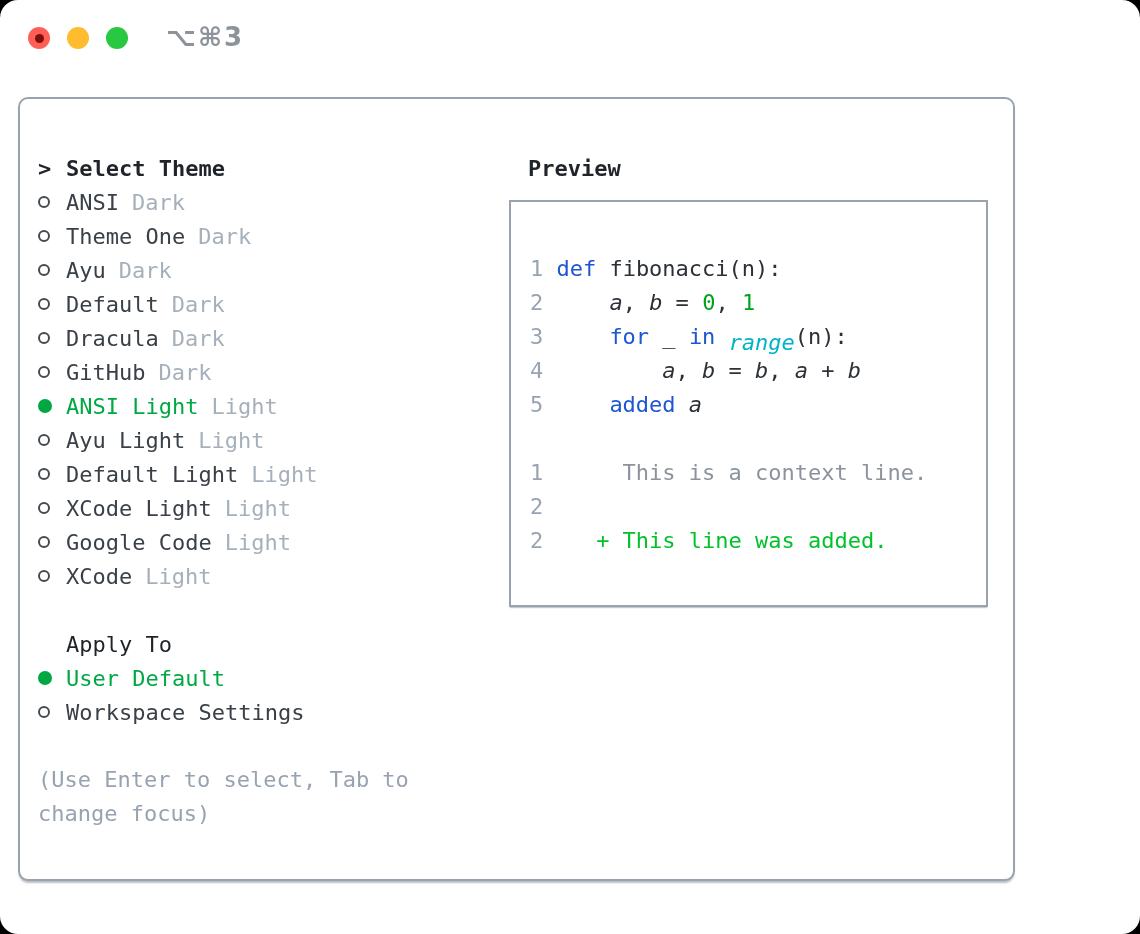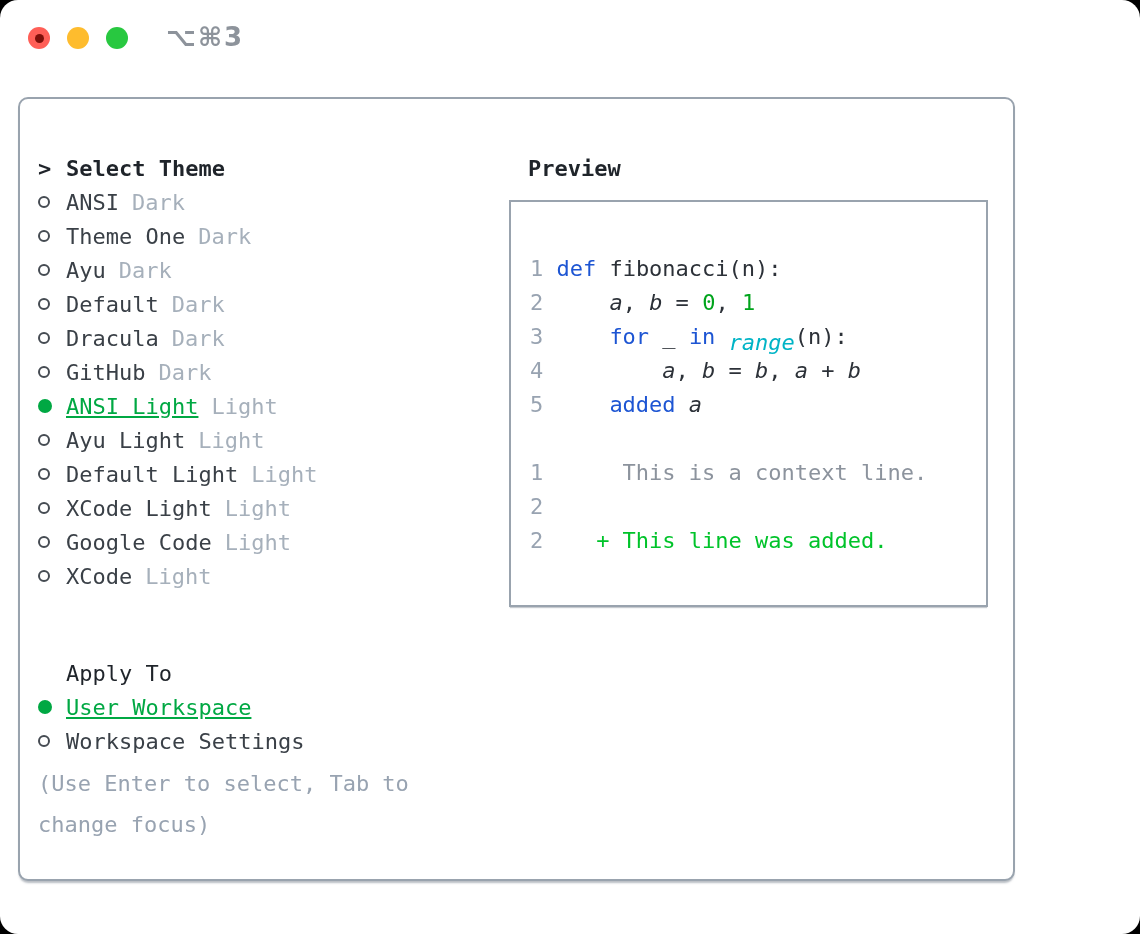--- a/index.html
+++ b/index.html
@@ -25,26 +25,26 @@
 
   
   .list{position:absolute;left:38px;top:151px;font-size:22px;color:var(--item-dark,#3a4047);}
   .row{height:34px;display:flex;align-items:center;white-space:pre;}
   .marker{width:28px;display:flex;align-items:center;flex:0 0 28px;}
   .circle{width:12px;height:12px;border:2px solid #454b52;border-radius:50%;
       display:inline-block;box-sizing:border-box;background:transparent;}
   .circle.sel{width:14px;height:14px;border:none;background:var(--selected-green,#00a843);}
   .hdr{font-weight:bold;color:var(--header-dark,#1f242a);}
   .hdr-mark{font-weight:bold;color:var(--header-dark,#1f242a);}
-  .name.sel{color:var(--selected-green,#00a843);text-decoration:underline;}
+  .name.sel{color:var(--selected-green,#00a843);}
   .tag{color:var(--tag-gray,#a6b0bb);margin-left:13px;text-align:right;}
-  .apply{position:absolute;left:38px;top:627px;font-size:22px;color:var(--item-dark,#3a4047);margin-top:29px;}
+  .apply{position:absolute;left:38px;top:627px;font-size:22px;color:var(--item-dark,#3a4047);}
   .apply-hdr{color:var(--header-dark,#1f242a);}
   .footer{position:absolute;left:38px;top:763px;width:440px;font-size:22px;
-      line-height:41px;color:var(--hint-gray,#98a3b1);}
+      line-height:34px;color:var(--hint-gray,#98a3b1);}
 
   
   .preview-label{position:absolute;left:500px;top:151px;height:34px;display:flex;
       align-items:center;font-size:22px;font-weight:bold;color:var(--header-dark,#1f242a);margin-left:28px;}
   .preview-box{position:absolute;left:509px;top:200px;width:475px;height:403px;
       border:2px solid var(--panel-border,#9aa4b0);background:#fff;
       box-shadow:0 2px 1px -1px rgba(115,125,138,.4);}
   .code{padding:49px 0 0 19px;font-size:22px;color:var(--code-fg,#2c3138);}
   .cline{height:34px;display:flex;align-items:center;white-space:pre;}
   .lineno{color:var(--lineno-gray,#98a3b1);width:26.4px;flex:0 0 26.4px;}
@@ -88,21 +88,21 @@
       <div class="row"><span class="marker"><span class="circle"></span></span><span class="name">XCode Light</span><span class="tag">Light</span></div>
       <div class="row"><span class="marker"><span class="circle"></span></span><span class="name">Google Code</span><span class="tag">Light</span></div>
       <div class="row"><span class="marker"><span class="circle"></span></span><span class="name">XCode</span><span class="tag">Light</span></div>
     </div>
 
   <div class="apply">
     <div class="row">
       <span class="marker"></span>
       <span class="apply-hdr">Apply To</span>
     </div>
-  <div class="row"><span class="marker"><span class="circle sel"></span></span><span class="name sel">User Workspace</span></div>
+  <div class="row"><span class="marker"><span class="circle sel"></span></span><span class="name sel">User Default</span></div>
       <div class="row"><span class="marker"><span class="circle"></span></span><span class="name">Workspace Settings</span></div>
     </div>
 
   <div class="footer">(Use Enter to select, Tab to change focus)</div>
 
   <div class="preview-label">Preview</div>
   <div class="preview-box">
     <div class="code">
         <div class="cline"><span class="lineno">1</span><span class="tok-blue">def</span><span class="tok-plain"> fibonacci(n):</span></div>
         <div class="cline"><span class="lineno">2</span><span class="tok-plain">    </span><span class="tok-var">a</span><span class="tok-plain">, </span><span class="tok-var">b</span><span class="tok-plain"> = </span><span class="tok-green">0</span><span class="tok-plain">, </span><span class="tok-green">1</span></div>

